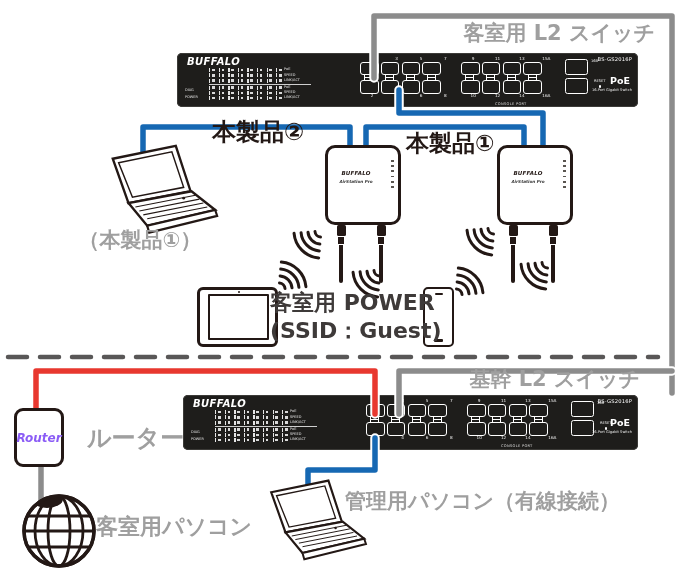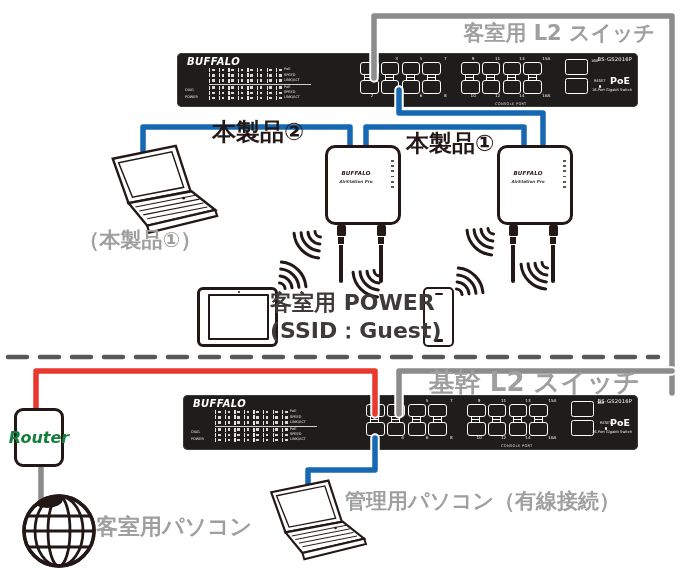--- a/index.html
+++ b/index.html
@@ -62,39 +62,39 @@
   .antenna{position:absolute;top:80px;width:9px;}
   .antenna.a-l{left:11.5px;}
   .antenna.a-r{left:51.5px;}
   .ant-stub{width:9px;height:11px;background:#231815;border-radius:1.5px;}
   .ant-mid{width:5.2px;height:7px;background:#231815;margin:1.2px auto 0;}
   .ant-rod{width:3.6px;height:38px;background:#231815;margin:1px auto 0;border-radius:0 0 2px 2px;}
 
   
   #router{position:absolute;left:14px;top:408px;width:50px;height:59px;background:#fff;
           border:3px solid #231815;border-radius:9px;display:flex;align-items:center;justify-content:center;}
-  .router-text{font-style:italic;font-weight:700;font-size:16px;color:#15803d;}
+  .router-text{font-style:italic;font-weight:700;font-size:12px;color:#8b5cf6;}
   #tablet{position:absolute;left:197px;top:287px;width:81px;height:60px;background:#fff;
           border:3px solid #231815;border-radius:6px;}
   .tablet-screen{position:absolute;left:8px;right:6px;top:4px;bottom:4px;border:2px solid #231815;border-radius:1px;}
   .tablet-cam{position:absolute;left:50%;top:0.5px;width:2.5px;height:2.5px;border-radius:50%;background:#231815;}
   #phone{position:absolute;left:423px;top:287px;width:31px;height:60px;background:#fff;
          border:2.5px solid #231815;border-radius:5px;}
   .phone-speaker{position:absolute;left:50%;margin-left:-4px;top:3.5px;width:8px;height:2px;
          border-radius:1px;background:#231815;}
   .phone-home{position:absolute;left:50%;margin-left:-4.5px;bottom:3px;width:9px;height:3px;
          border-radius:1px;background:#231815;}
 
   
   .lab{position:absolute;font-weight:700;white-space:nowrap;line-height:1.25;}
   .lab-gray{color:#9f9f9f;}
   .lab-dark{color:#231815;}
   .lab-ssid{color:#3e3a39;}
   #lab-guest-switch{right:31px;top:20px;font-size:21px;}
-  #lab-core-switch{right:46px;top:366px;font-size:26px;}
+  #lab-core-switch{right:46px;top:366px;font-size:21px;}
   #lab-product2{left:212px;top:117px;font-size:24px;}
   #lab-product1{left:406px;top:129px;font-size:23px;}
   #lab-guest-pc{left:60px;top:227px;width:160px;text-align:center;font-size:21px;}
   #lab-ssid{left:270px;top:289px;width:162px;text-align:center;font-size:22px;}
   #lab-router{left:87px;top:423px;font-size:24px;}
   #lab-internet{left:96px;top:513px;font-size:22px;}
   #lab-admin-pc{left:345px;top:488px;font-size:21px;}
 
   
   .case{fill:none;stroke:#ffffff;stroke-width:9.5;stroke-linejoin:round;stroke-linecap:round;}
@@ -625,15 +625,16 @@
   <div class="lab lab-gray" id="lab-core-switch">基幹 L2 スイッチ</div>
   <div class="lab lab-dark" id="lab-product2">本製品②</div>
   <div class="lab lab-dark" id="lab-product1">本製品①</div>
   <div class="lab lab-gray" id="lab-guest-pc">
     <div>（本製品①）</div>
   </div>
   <div class="lab lab-ssid" id="lab-ssid">
     <div>客室用 POWER</div>
     <div>(SSID：Guest)</div>
   </div>
+  <div class="lab lab-gray" id="lab-router">ルーター</div>
   <div class="lab lab-gray" id="lab-internet">客室用パソコン</div>
   <div class="lab lab-gray" id="lab-admin-pc">管理用パソコン（有線接続）</div>
 </div>
 
 </body></html>

